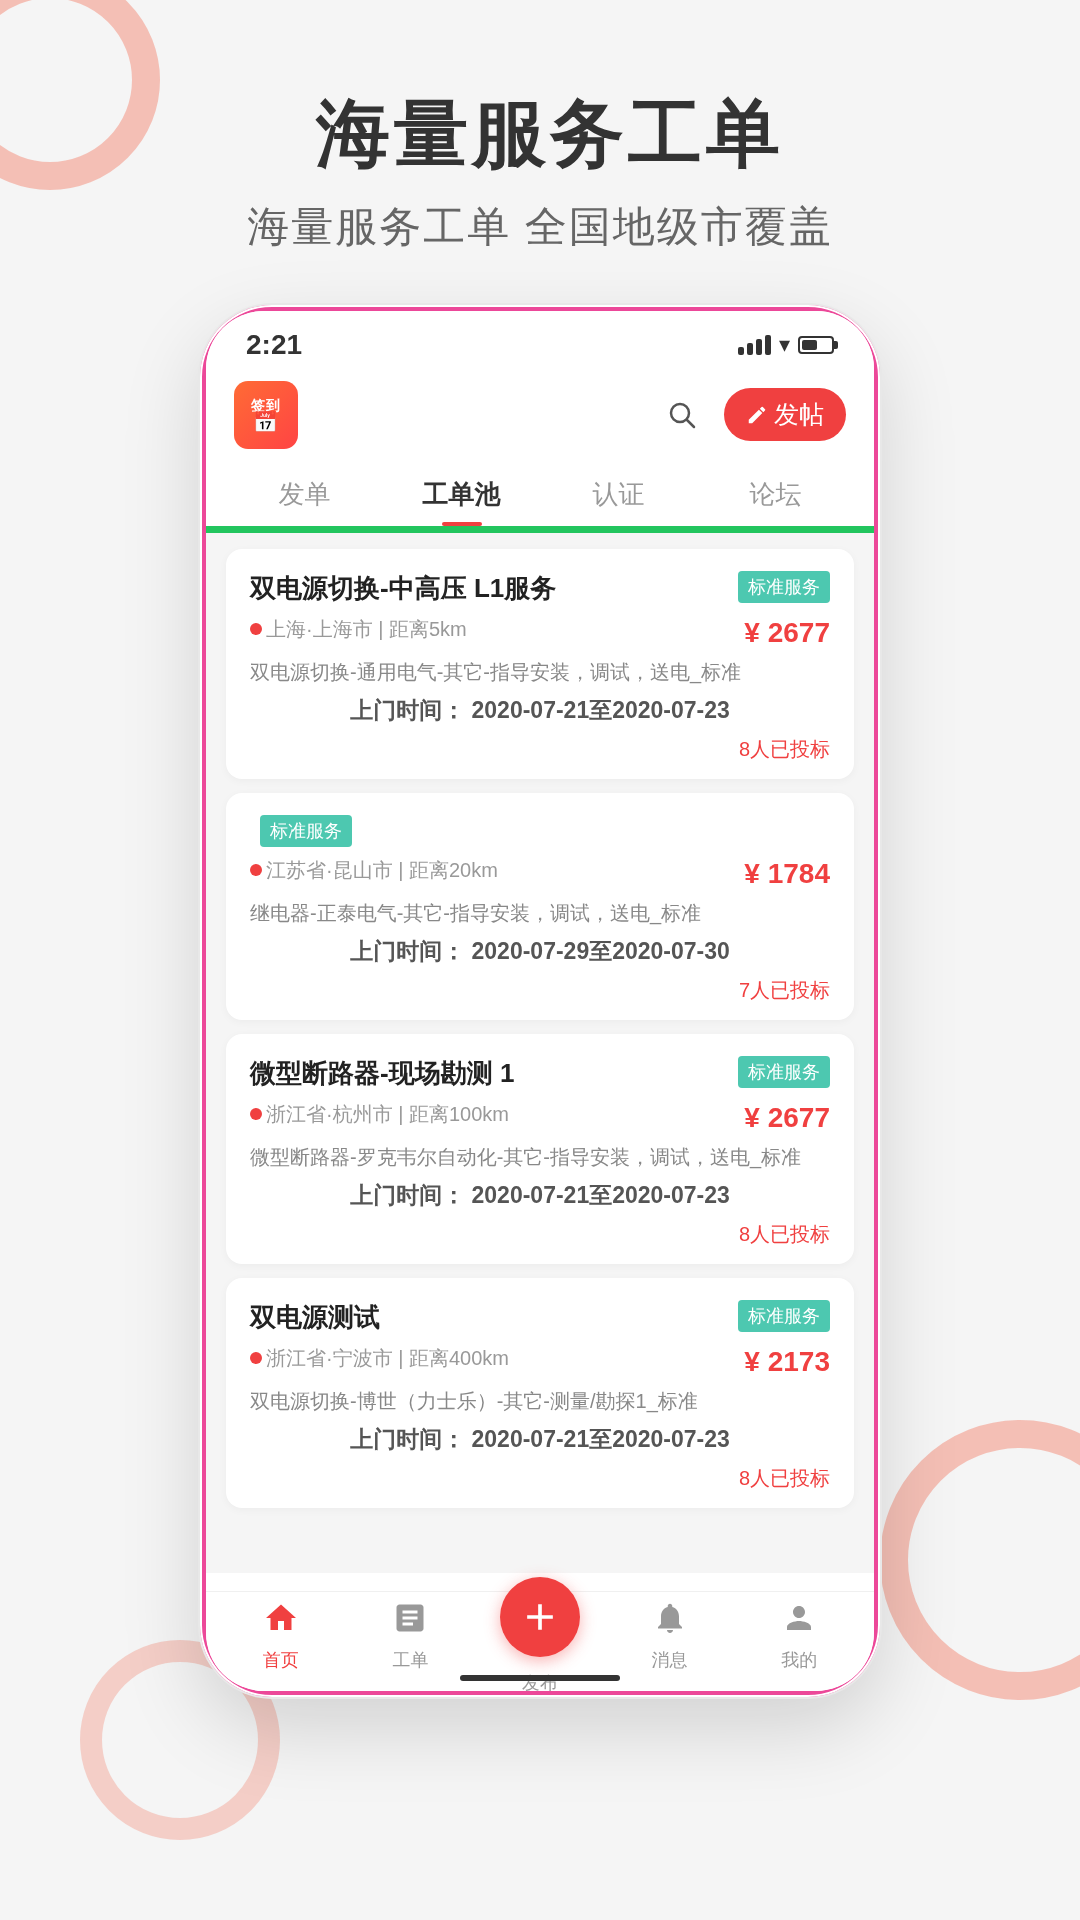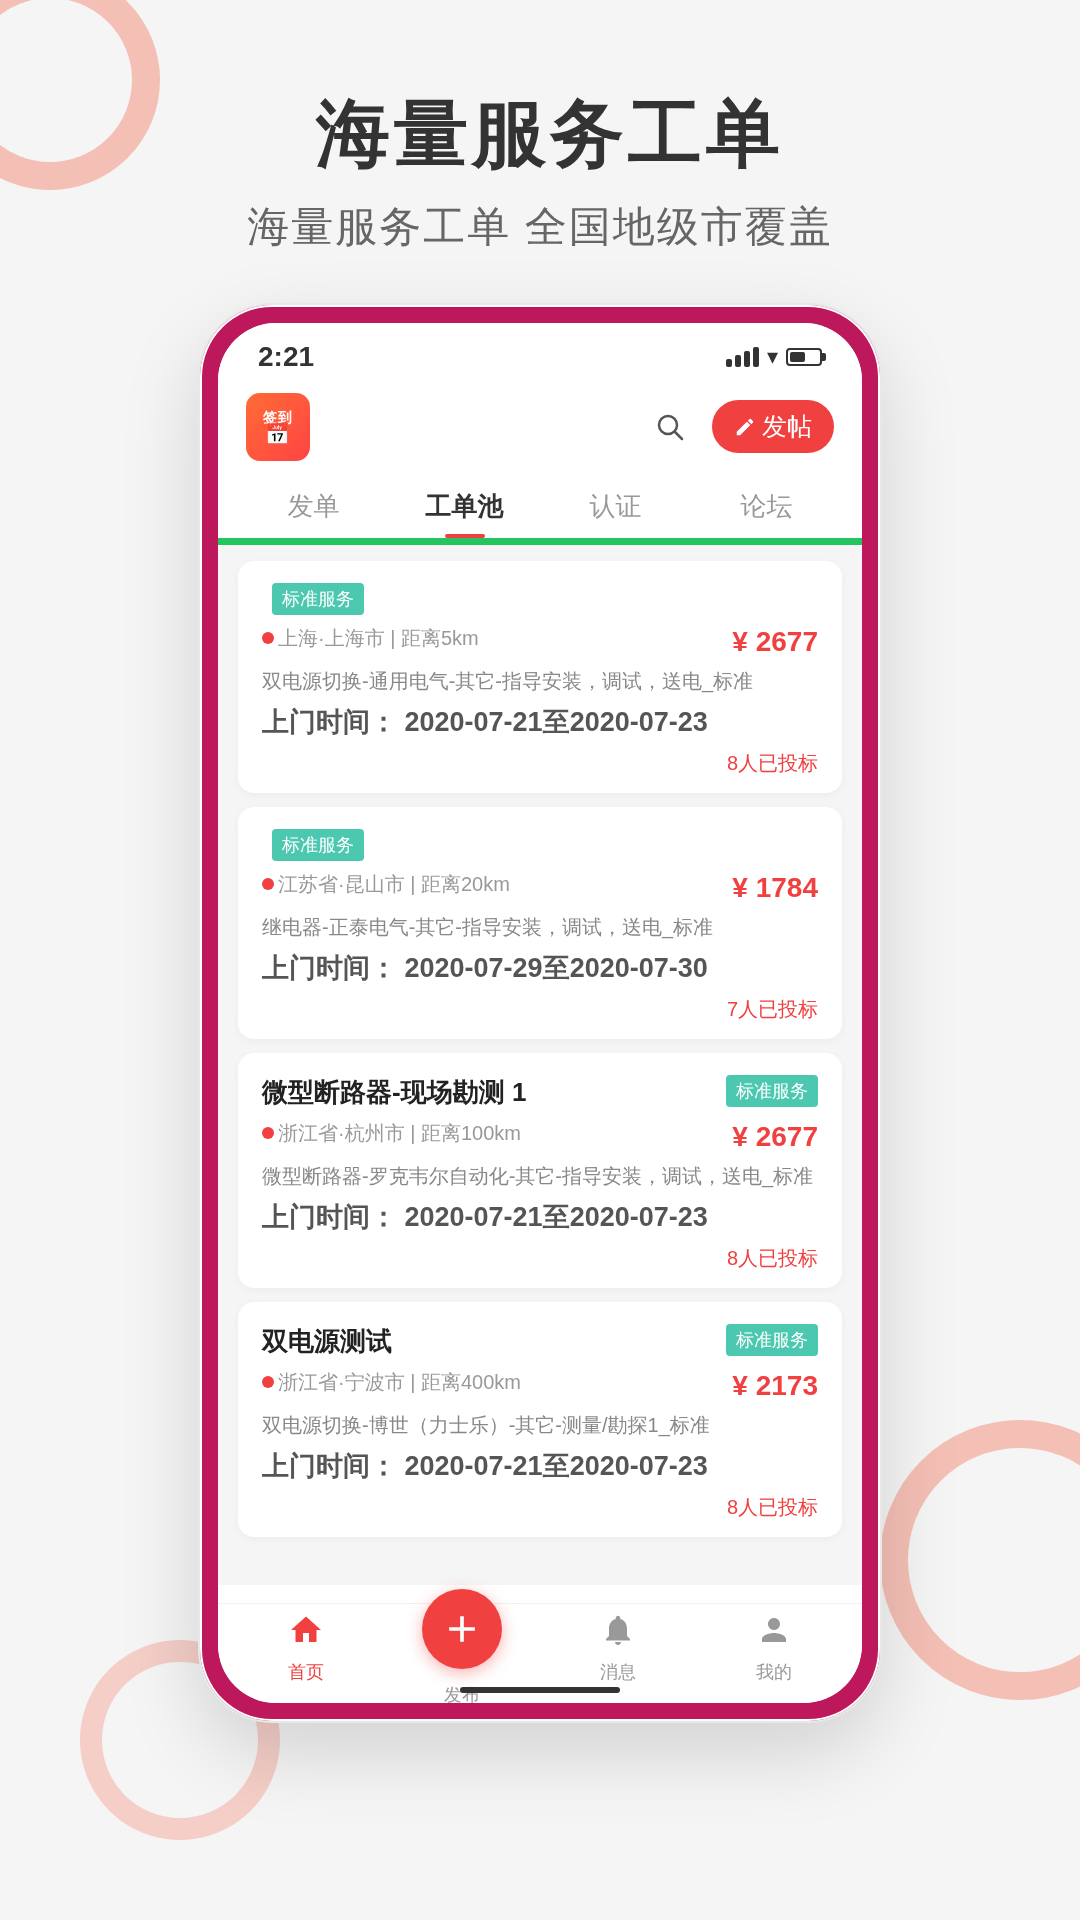--- a/index.html
+++ b/index.html
@@ -70,23 +70,23 @@
 
     
     .phone-wrapper {
       position: relative;
       z-index: 2;
       display: flex;
       justify-content: center;
     }
     .phone-mockup {
       width: 680px;
-      background: #be185d;
+      background: #ec4899;
       border-radius: 72px;
-      padding: 18px;
+      padding: 6px;
       box-shadow:
         0 0 0 2px #e8e8e8,
         0 30px 80px rgba(0,0,0,0.15),
         inset 0 0 0 2px #fff;
       position: relative;
     }
     .phone-screen {
       background: #fff;
       border-radius: 58px;
       overflow: hidden;
@@ -296,23 +296,24 @@
       font-weight: 700;
       color: #f04040;
     }
     .card-description {
       font-size: 20px;
       color: #888;
       margin-bottom: 8px;
       line-height: 1.5;
     }
     .card-time {
-      font-size: 27px;
+      font-size: 23px;
       color: #555;
       margin-bottom: 10px;
+      text-align: center;
     }
     .card-time span {
       font-weight: 600;
     }
     .card-footer {
       text-align: right;
       font-size: 20px;
       color: #f04040;
     }
     .price-location-row {
@@ -439,20 +440,21 @@
         <div class="nav-tab">发单</div>
         <div class="nav-tab active">工单池</div>
         <div class="nav-tab">认证</div>
         <div class="nav-tab">论坛</div>
       </div>
 
       <div class="content-area">
 
         <div class="work-card">
           <div class="card-header">
+            <span class="card-title">双电源切换-中高压 L1服务</span>
             <span class="service-badge">标准服务</span>
           </div>
           <div class="price-location-row">
             <div class="card-location">
               <div class="location-dot"></div>
               <span>上海·上海市 | 距离5km</span>
             </div>
             <span class="card-price">¥ 2677</span>
           </div>
           <div class="card-description">双电源切换-通用电气-其它-指导安装，调试，送电_标准</div>
@@ -527,20 +529,28 @@
       <div class="bottom-nav">
         <div class="bottom-nav-item">
           <span class="bottom-nav-icon active">
             <svg width="36" height="36" viewBox="0 0 24 24" fill="#f04040">
               <path d="M10 20v-6h4v6h5v-8h3L12 3 2 12h3v8z"></path>
             </svg>
           </span>
           <span class="bottom-nav-label active">首页</span>
         </div>
         <div class="bottom-nav-item">
+          <span class="bottom-nav-icon">
+            <svg width="36" height="36" viewBox="0 0 24 24" fill="#999">
+              <path d="M19 3H5c-1.1 0-2 .9-2 2v14c0 1.1.9 2 2 2h14c1.1 0 2-.9 2-2V5c0-1.1-.9-2-2-2zm-5 14H7v-2h7v2zm3-4H7v-2h10v2zm0-4H7V7h10v2z"></path>
+            </svg>
+          </span>
+          <span class="bottom-nav-label">工单</span>
+        </div>
+        <div class="bottom-nav-item">
           <div class="fab-button">
             <svg width="44" height="44" viewBox="0 0 24 24" fill="white">
               <path d="M19 13h-6v6h-2v-6H5v-2h6V5h2v6h6v2z"></path>
             </svg>
           </div>
           <span class="bottom-nav-label">发布</span>
         </div>
         <div class="bottom-nav-item">
           <span class="bottom-nav-icon">
             <svg width="36" height="36" viewBox="0 0 24 24" fill="#999">

